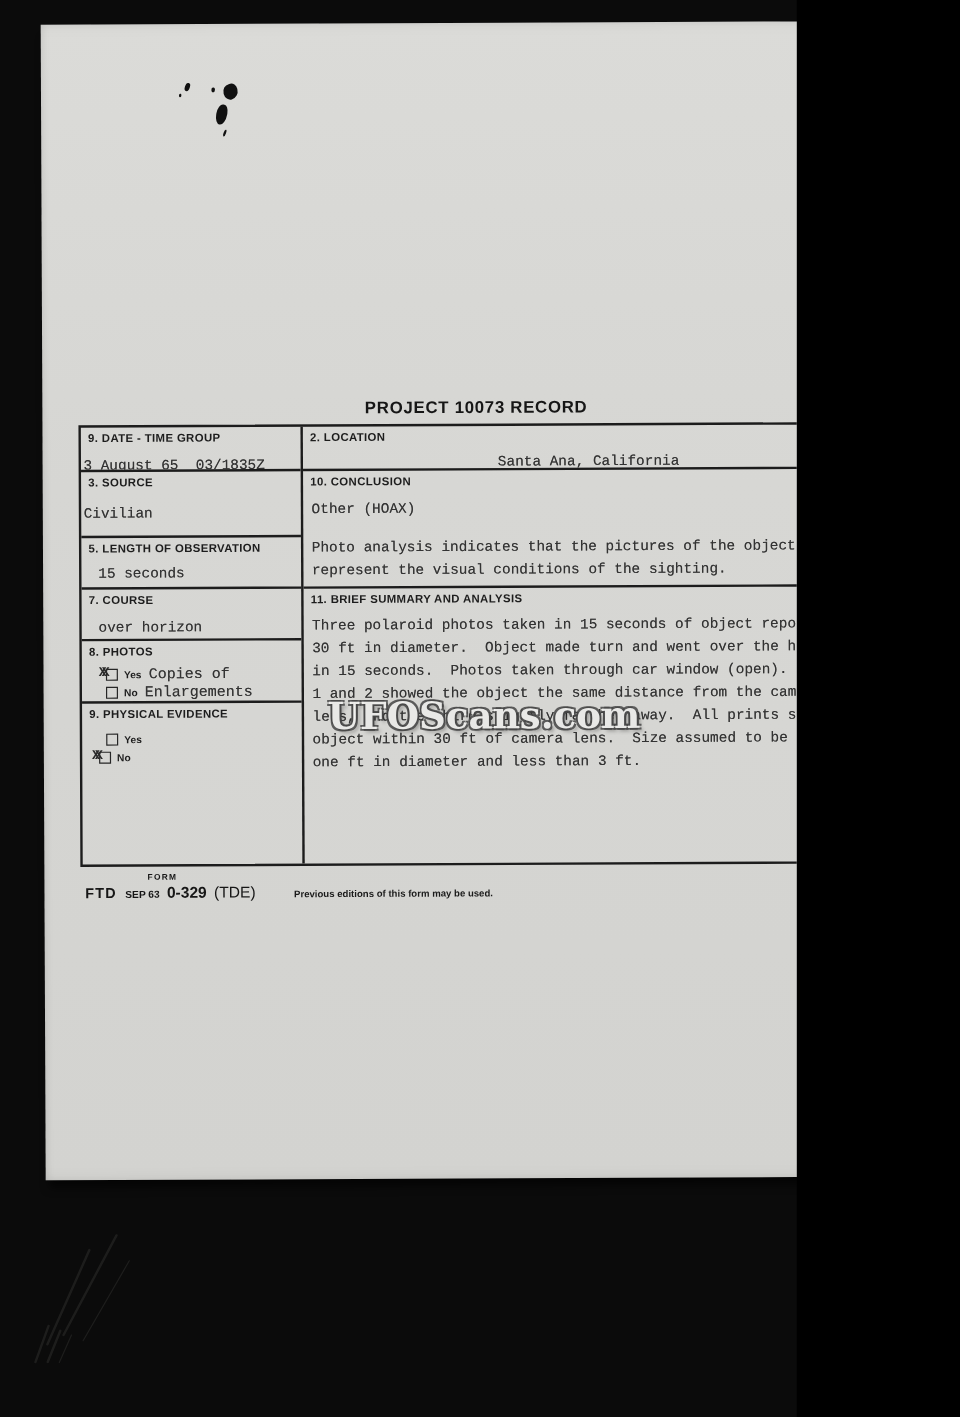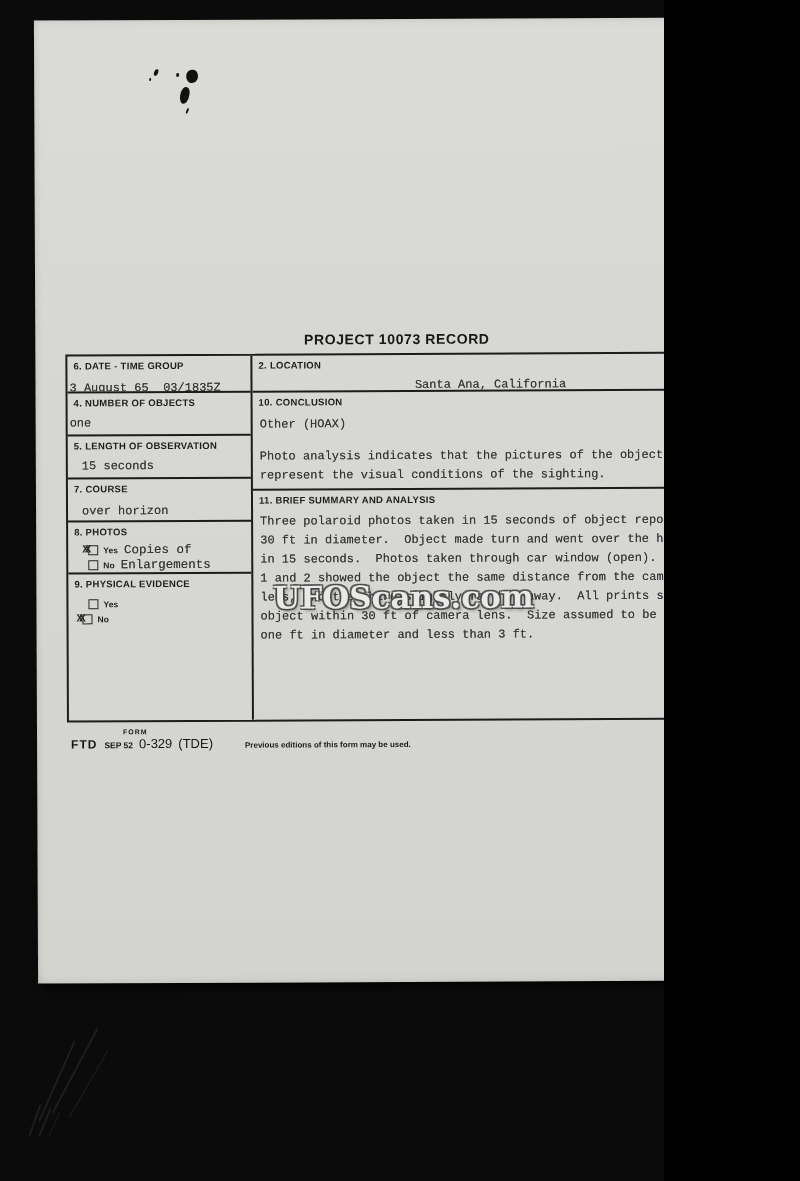--- a/index.html
+++ b/index.html
@@ -43,21 +43,21 @@
       margin-right:5px;flex:none;}
   .cb.checked::before{content:"XX";position:absolute;left:-7px;top:-3px;
       font:bold 11px "Liberation Mono",monospace;color:#2a2a2a;letter-spacing:-4px;}
   .cb-label{font-size:8.5px;font-weight:bold;color:#1d1d1d;margin-right:6px;}
   .cb-note{font-size:12.5px;line-height:13px;}
   
   .footer{position:absolute;left:34px;top:716px;display:flex;align-items:baseline;color:#161616;}
   .f-form{position:absolute;left:52px;top:-8px;font-size:7px;font-weight:bold;letter-spacing:1px;}
   .f-ftd{font-size:12px;font-weight:bold;letter-spacing:1px;margin-right:7px;}
   .f-sep{font-size:8.5px;font-weight:bold;margin-right:6px;}
-  .f-num{font-size:13px;font-weight:normal;margin-right:6px;}
+  .f-num{font-size:13px;font-weight:bold;margin-right:6px;}
   .f-tde{font-size:13px;font-weight:normal;margin-right:32px;}
   .f-note{font-size:8px;font-weight:bold;color:#1a1a1a;}
   
   .punch-line{position:absolute;left:711px;top:312px;height:438px;width:0;
       border-left:2px dashed rgba(40,40,40,.75);}
   
   .watermark{position:absolute;left:222px;top:560px;width:290px;text-align:center;
       font-family:"DejaVu Serif","Liberation Serif",serif;font-weight:bold;font-size:31px;
       color:rgba(246,246,244,.92);letter-spacing:0;
       text-shadow:-1.5px -1.5px 0 rgba(70,70,70,.85),1.5px -1.5px 0 rgba(70,70,70,.85),
@@ -86,26 +86,26 @@
     <div class="ink" style="left:152px;top:50px;width:12px;height:13px;transform:rotate(-14deg);"></div>
     <div class="ink" style="left:146px;top:67px;width:9px;height:17px;transform:rotate(10deg);"></div>
     <div class="ink" style="left:152px;top:88px;width:2px;height:6px;transform:rotate(20deg);"></div>
 
     <div class="page-title">PROJECT 10073 RECORD</div>
 
     <div class="ftable">
 
       <div class="col-l">
         <div class="cell" style="height:37px;">
-          <div class="flabel">6. DATE - TIME GROUP</div>
+          <div class="flabel">9. DATE - TIME GROUP</div>
           <div class="typed v-dtg">3 August 65  03/1835Z</div>
         </div>
-        <div class="cell" style="height:43px;">
-          <div class="flabel">4. NUMBER OF OBJECTS</div>
-          <div class="typed v-num">one</div>
+        <div class="cell" style="height:55px;">
+          <div class="flabel">3. SOURCE</div>
+          <div class="typed v-source">Civilian</div>
         </div>
         <div class="cell" style="height:43px;">
           <div class="flabel">5. LENGTH OF OBSERVATION</div>
           <div class="typed v-len">15 seconds</div>
         </div>
         <div class="cell" style="height:43px;">
           <div class="flabel">7. COURSE</div>
           <div class="typed v-course">over horizon</div>
         </div>
         <div class="cell" style="height:52px;">
@@ -154,21 +154,21 @@
 lens, and the third slightly farther away.  All prints showed
 object within 30 ft of camera lens.  Size assumed to be about
 one ft in diameter and less than 3 ft.</div>
         </div>
       </div>
     </div>
 
     <div class="footer">
       <span class="f-form">FORM</span>
       <span class="f-ftd">FTD</span>
-      <span class="f-sep">SEP 52</span>
+      <span class="f-sep">SEP 63</span>
       <span class="f-num">0-329</span>
       <span class="f-tde">(TDE)</span>
       <span class="f-note">Previous editions of this form may be used.</span>
     </div>
 
     <div class="punch-line"></div>
 
     <div class="watermark">UFOScans.com</div>
   </div>
 </div>

